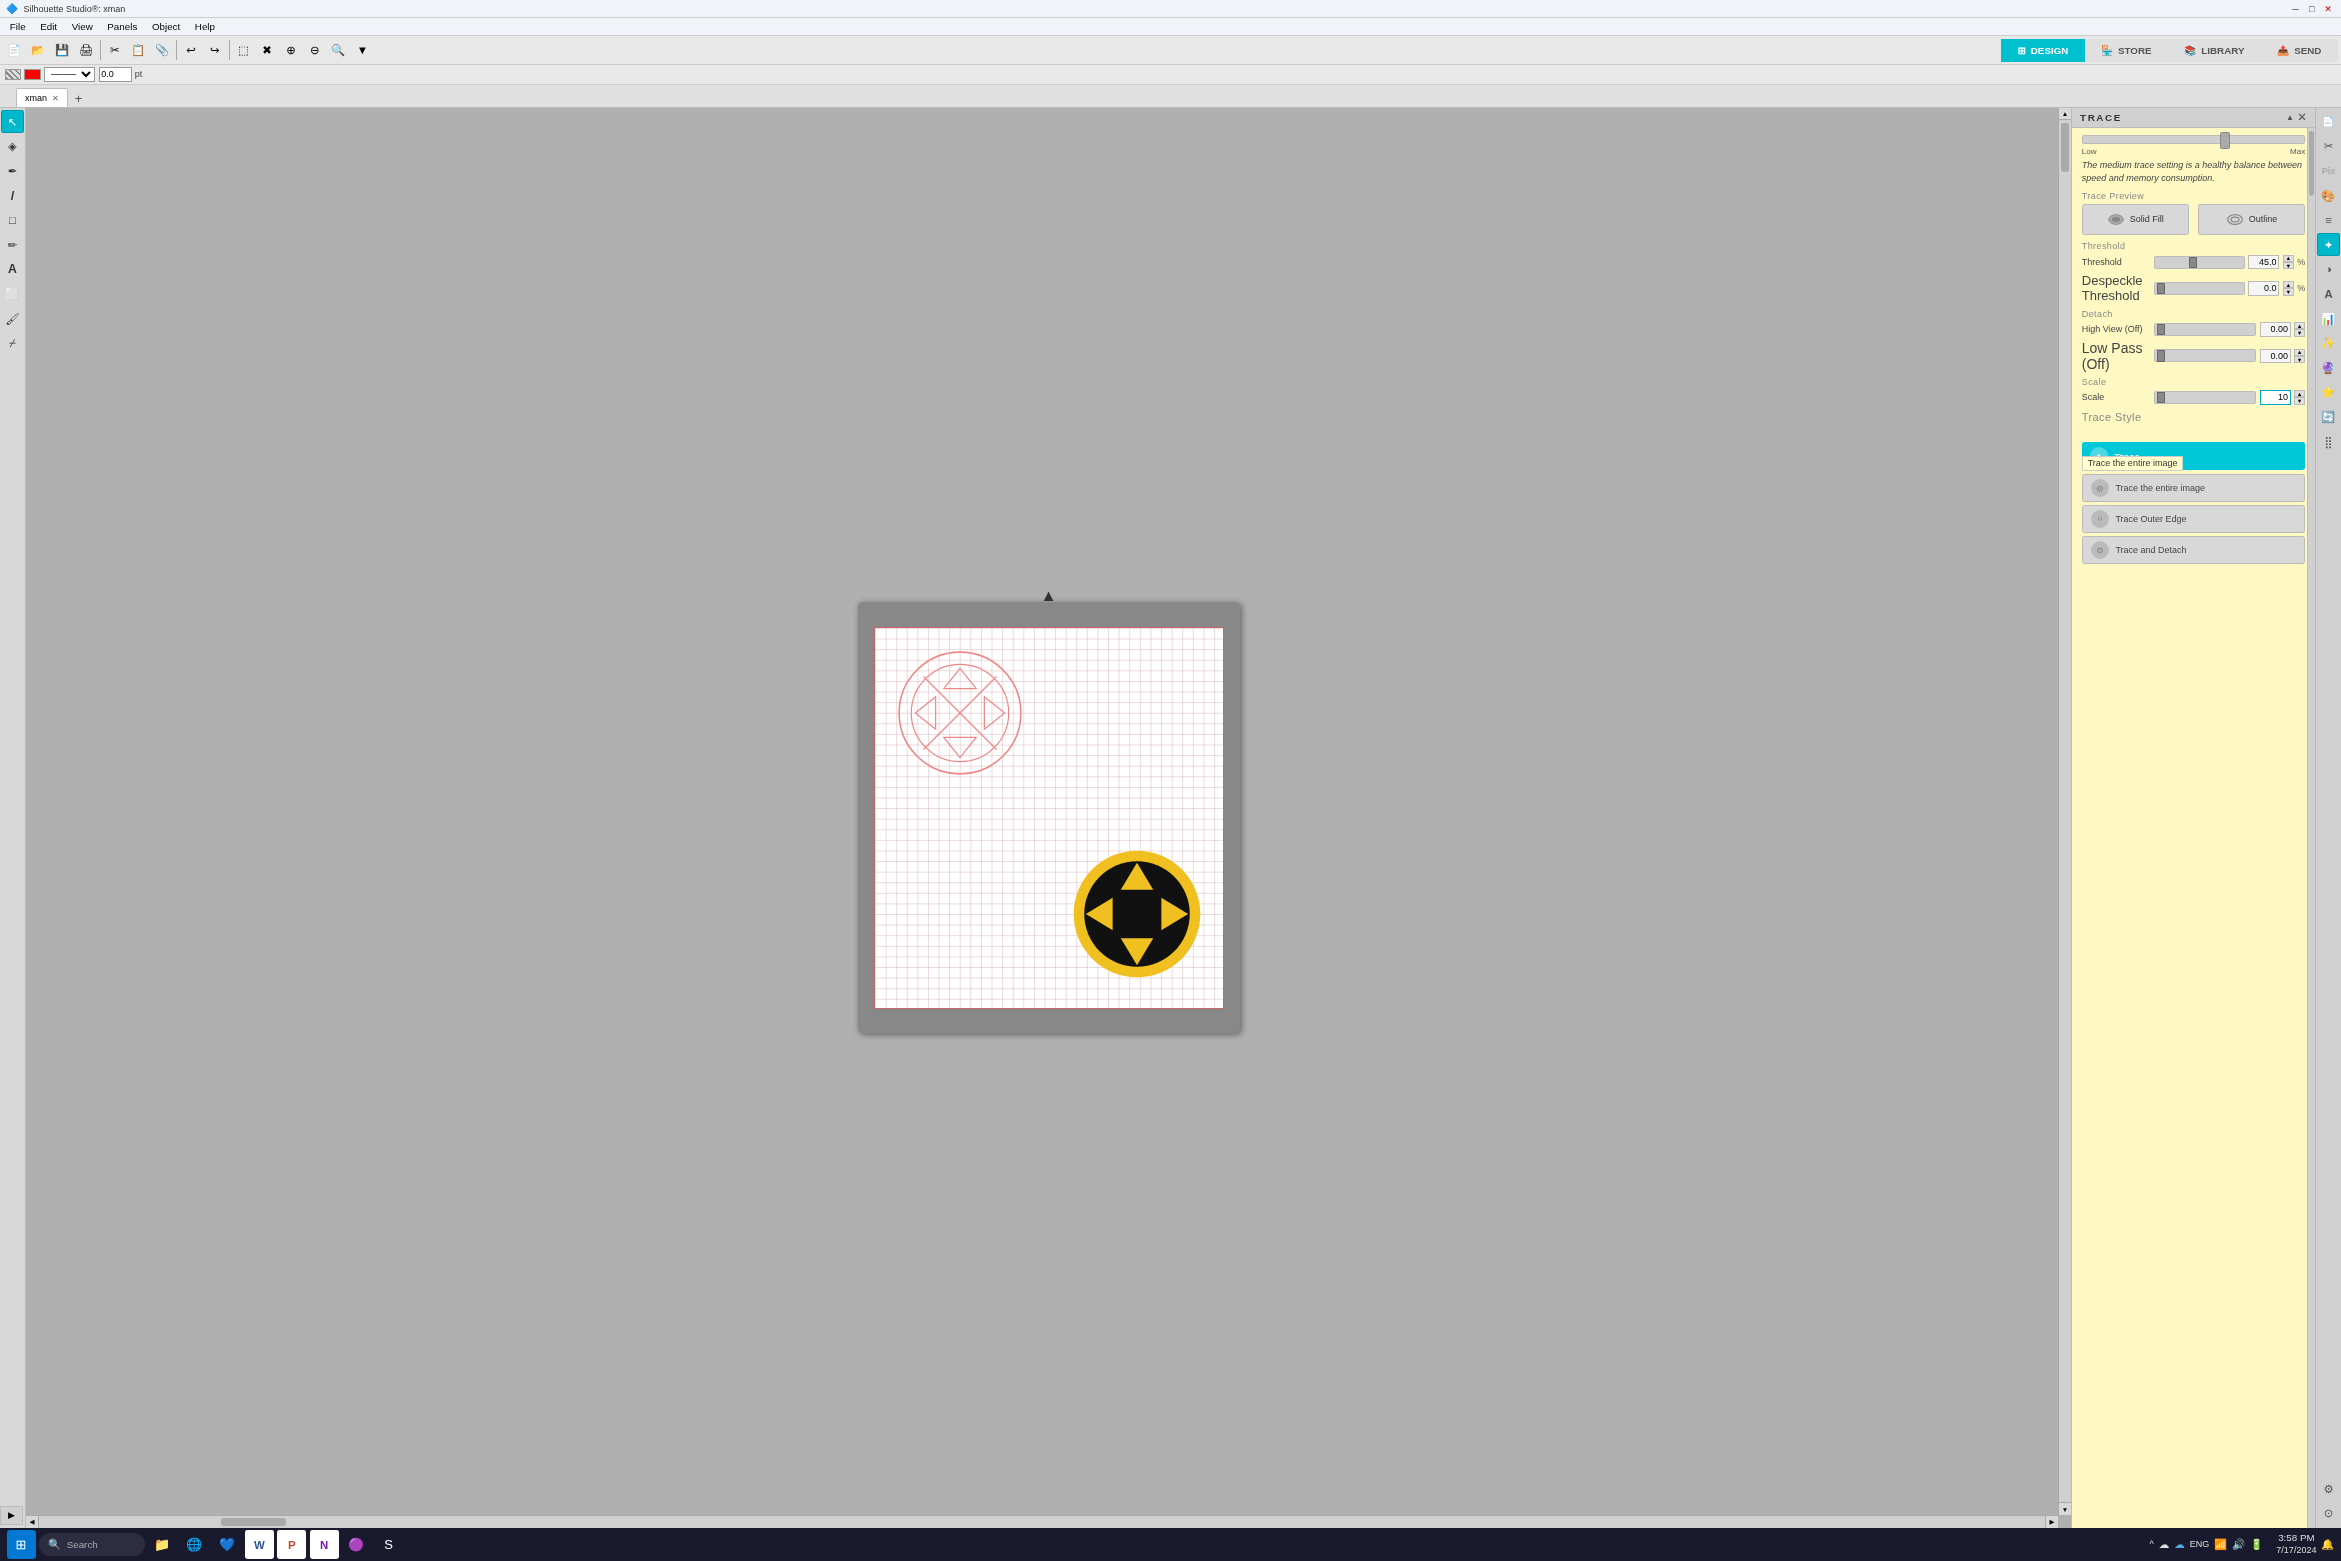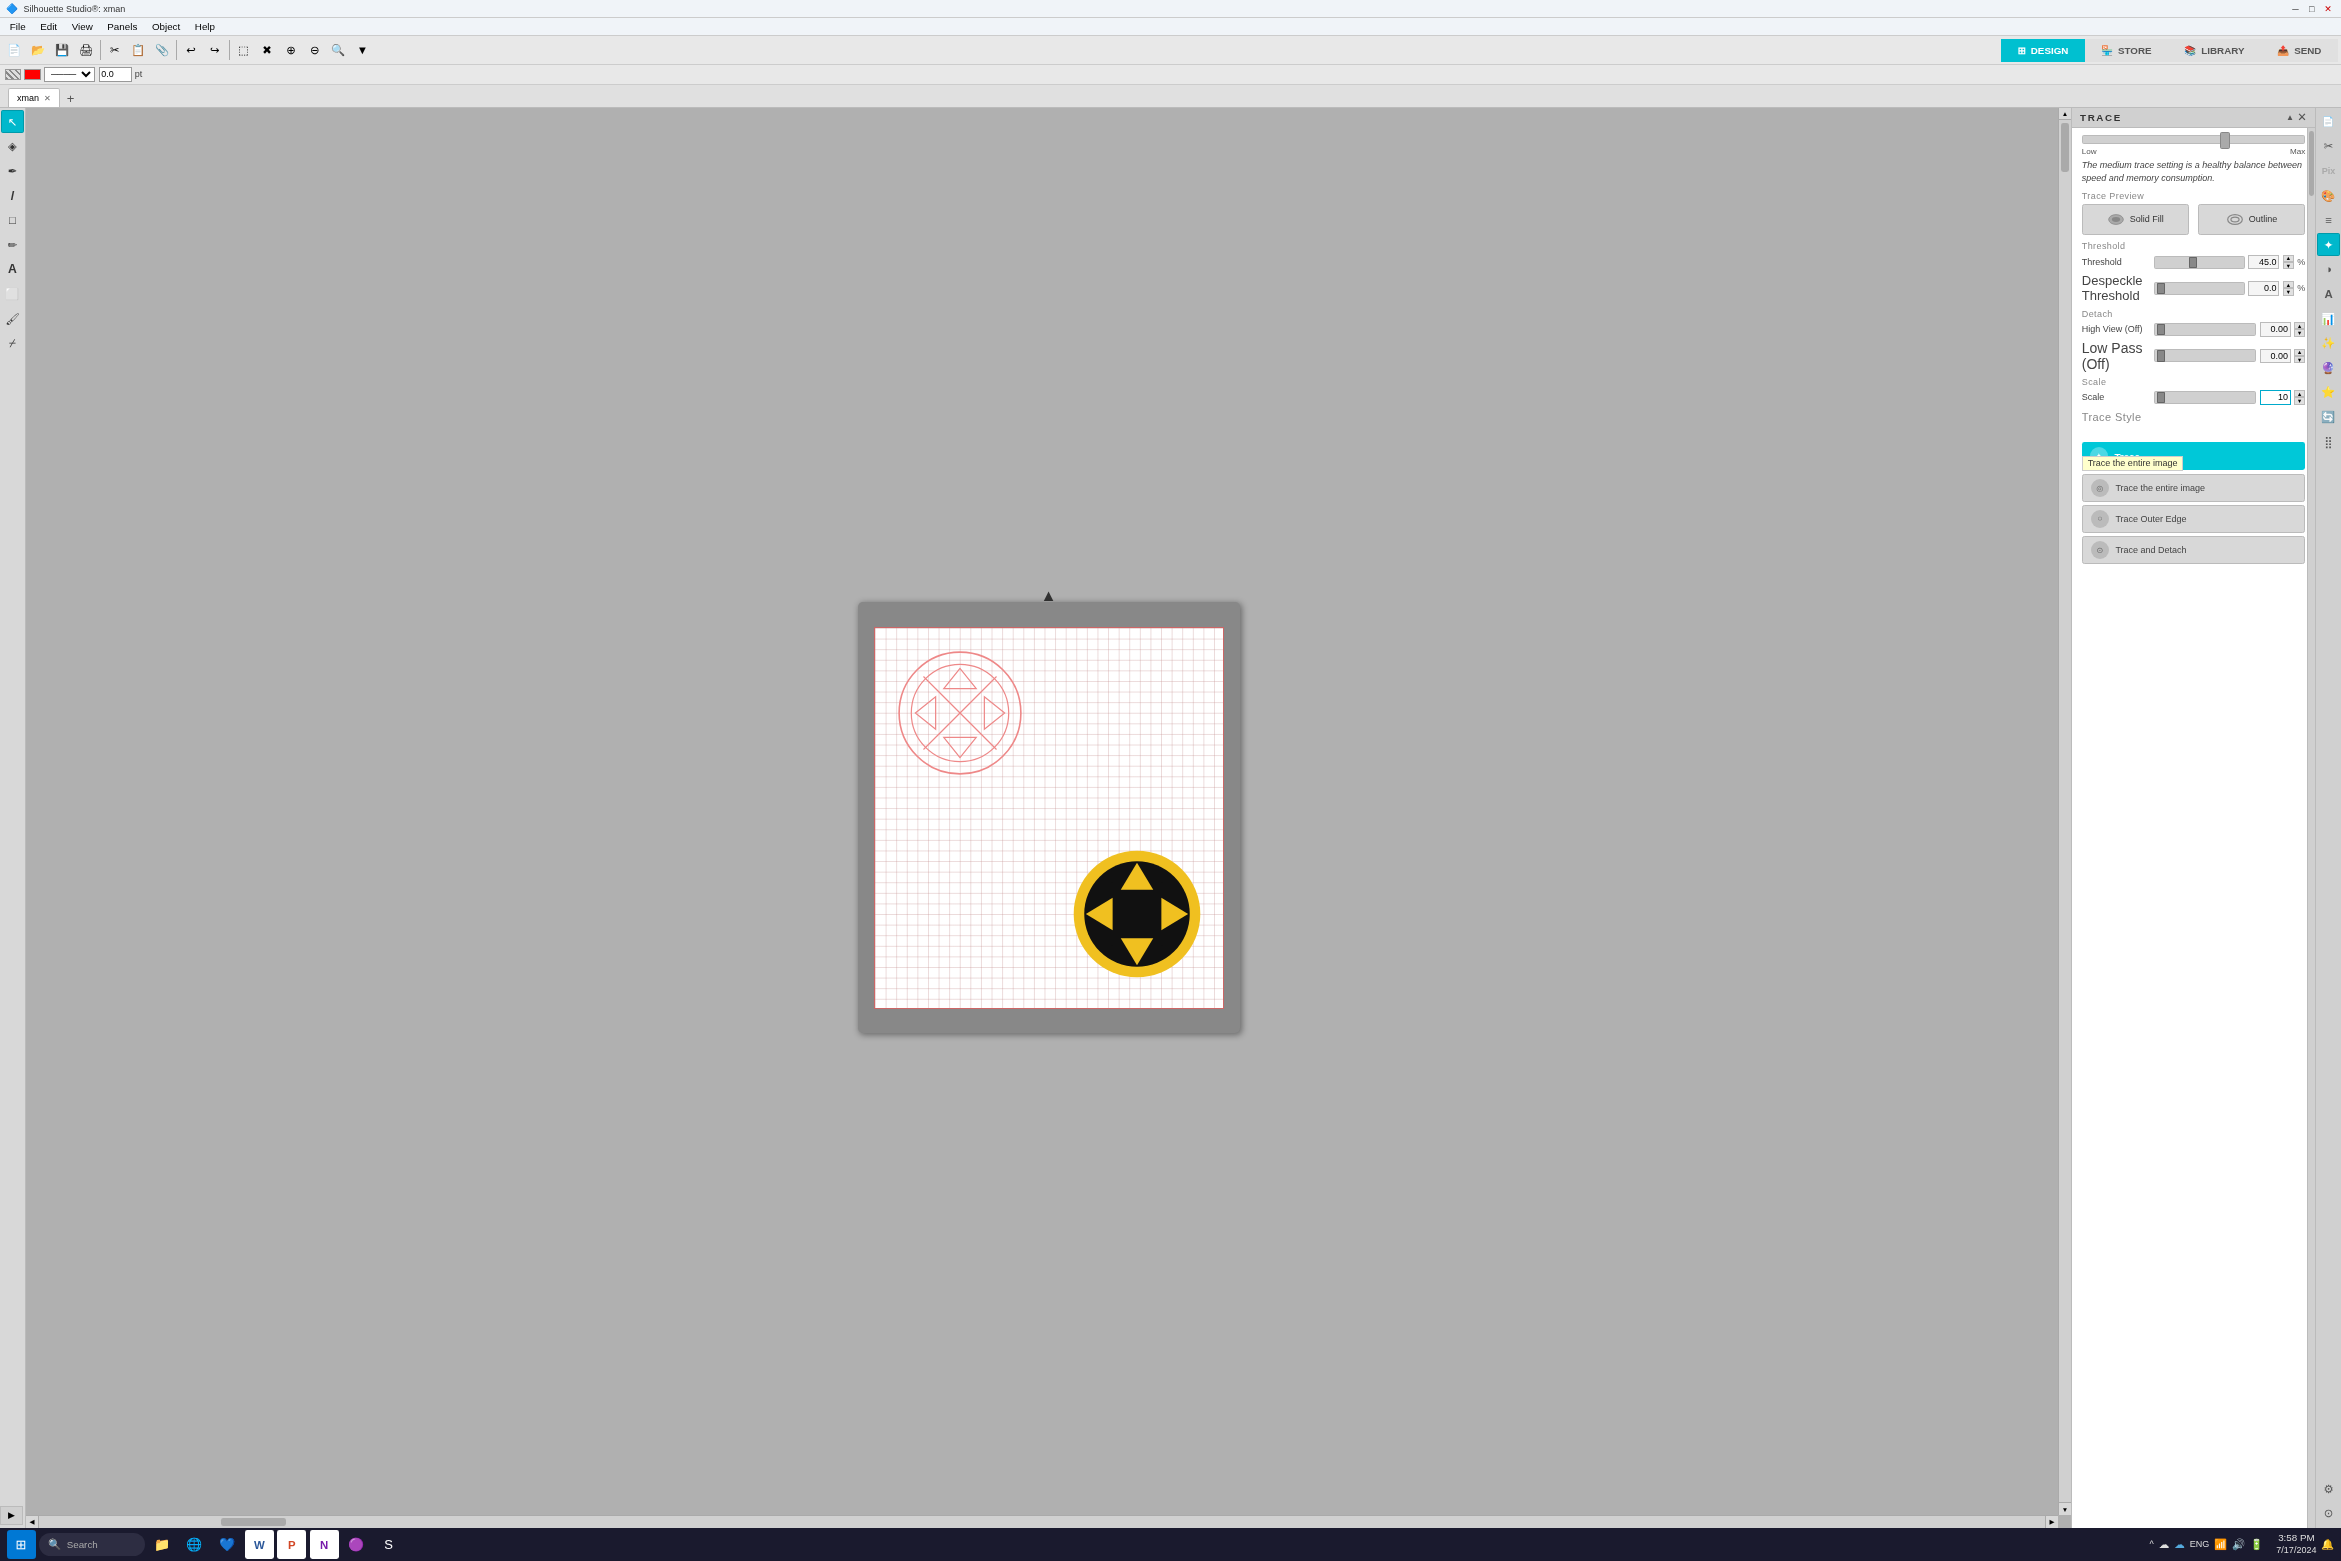--- a/index.html
+++ b/index.html
@@ -192,21 +192,21 @@
   <div style="width:16.3px;height:11.4px;background:red;border:0.8px solid #999;cursor:pointer;"></div>
   <select class="stroke-select">
     <option>────</option>
     <option>- - -</option>
   </select>
   <input type="number" class="stroke-input" value="0.00" style="">
   <span style="font-size:9px;color:#444;">pt</span>
 </div>
 
 <div id="navtabs" style="position:absolute;top:85px;left:0;right:0;height:23px;background:#e0e0e0;display:flex;align-items:flex-end;border-bottom:0.8px solid #bbb;z-index:100;">
-  <div id="tab-area" style="display:flex;align-items:flex-end;height:100%;padding-left:8px;flex:1;">
+  <div id="tab-area" style="display:flex;align-items:flex-end;height:100%;padding-left:16px;flex:1;">
     <div class="tab active">
       <span>xman</span>
       <span class="tab-close">✕</span>
     </div>
     <div class="tab-add">+</div>
   </div>
 </div>
 
 <div id="main-area" style="position:absolute;top:107px;left:0;right:26px;bottom:33px;display:flex;">
 
@@ -281,21 +281,21 @@
       <div style="position:absolute;bottom:0;left:0;right:0;height:13px;background:#d8d8d8;border-top:0.8px solid #aaa;display:flex;align-items:center;justify-content:center;font-size:6.5px;cursor:pointer;">▼</div>
     </div>
 
     <div style="position:absolute;bottom:0;left:0;right:13px;height:13px;background:#d0d0d0;border-top:0.8px solid #aaa;">
       <div style="position:absolute;left:0;top:0;bottom:0;width:13px;background:#d8d8d8;border-right:0.8px solid #aaa;display:flex;align-items:center;justify-content:center;font-size:6.5px;cursor:pointer;">◀</div>
       <div style="position:absolute;left:195px;top:1.6px;bottom:1.6px;width:65px;background:#aaa;border-radius:2.4px;cursor:pointer;"></div>
       <div style="position:absolute;right:0;top:0;bottom:0;width:13px;background:#d8d8d8;border-left:0.8px solid #aaa;display:flex;align-items:center;justify-content:center;font-size:6.5px;cursor:pointer;">▶</div>
     </div>
   </div>
 
-  <div id="right-panel" style="width:244px;background:#ffffff;border-left:0.8px solid #bbb;display:flex;flex-direction:column;flex-shrink:0;position:relative;overflow:hidden;">
+  <div id="right-panel" style="width:244px;background:#fef9c3;border-left:0.8px solid #bbb;display:flex;flex-direction:column;flex-shrink:0;position:relative;overflow:hidden;">
 
     <div style="height:21px;background:#d0d0d0;display:flex;align-items:center;justify-content:space-between;padding:0 8.1px;border-bottom:0.8px solid #bbb;flex-shrink:0;">
       <span style="font-size:9.8px;font-weight:bold;letter-spacing:1.6px;color:#333;">TRACE</span>
       <div style="display:flex;align-items:center;gap:3.3px;">
         <button style="background:none;border:none;font-size:8.1px;cursor:pointer;color:#555;">▲</button>
         <button style="background:none;border:none;font-size:11.4px;cursor:pointer;color:#555;">✕</button>
       </div>
     </div>
 
     <div style="flex:1;overflow-y:auto;padding:6.5px 9.8px;">

